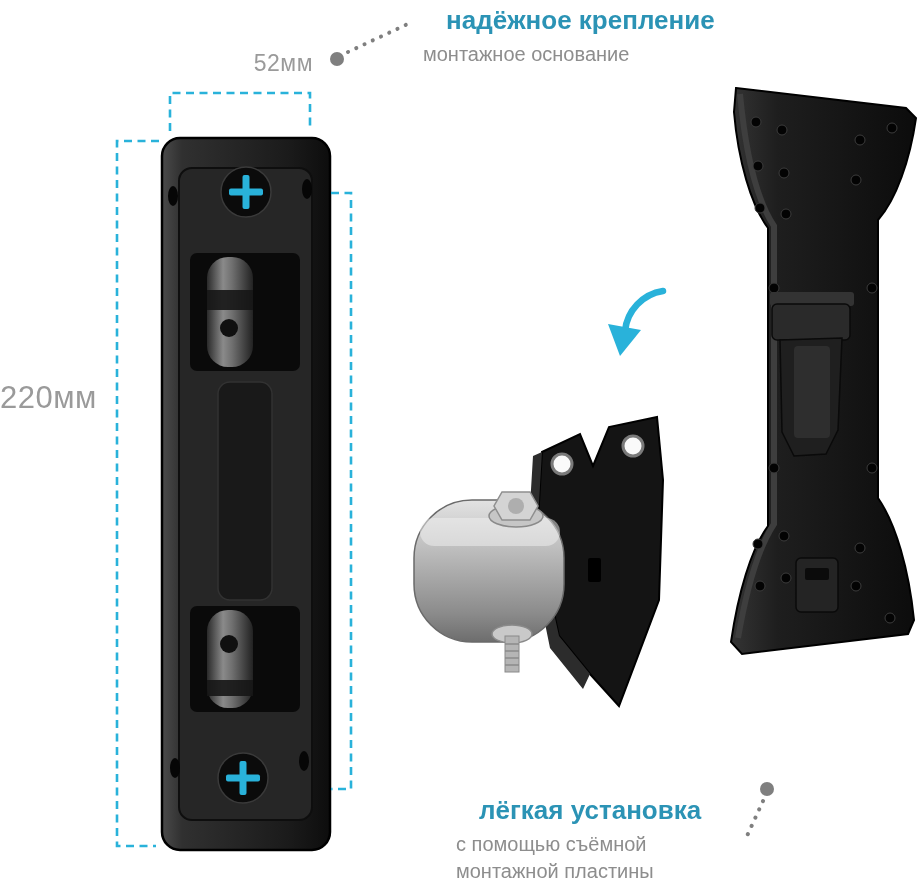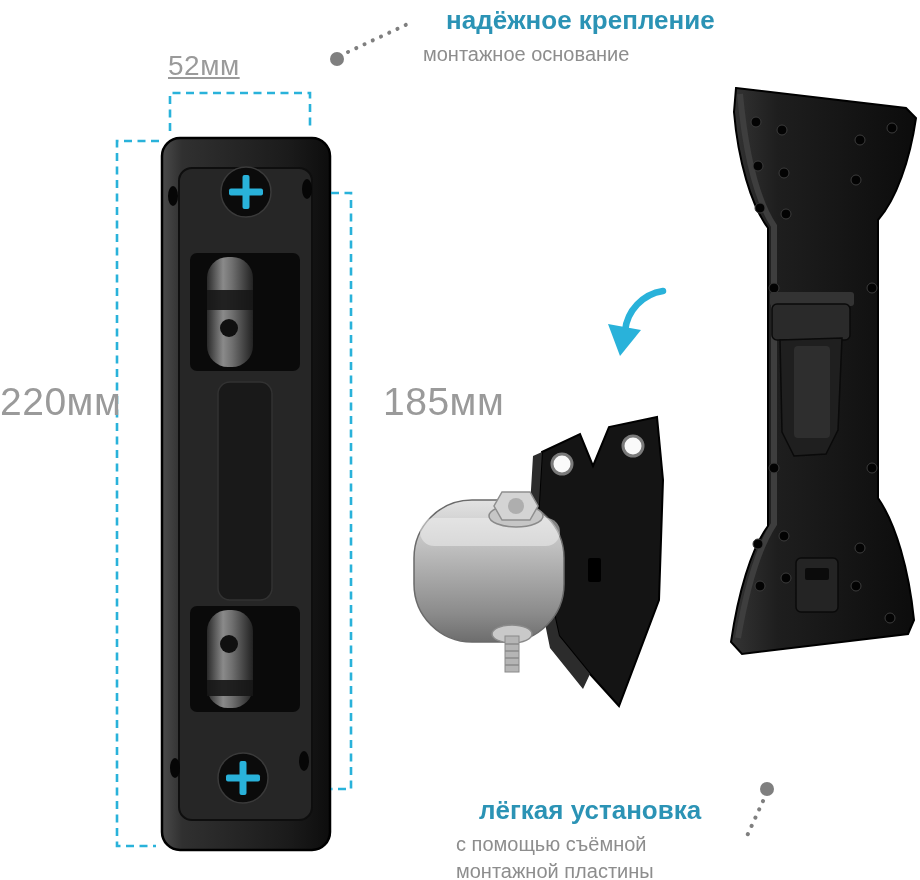--- a/index.html
+++ b/index.html
@@ -9,22 +9,22 @@
 
   
   .dash   { fill:none; stroke:var(--accent,#29b2da); stroke-width:2.6; stroke-dasharray:8 5.5; }
   .dotline{ fill:none; stroke:#7f7f7f; stroke-width:4; stroke-linecap:round; stroke-dasharray:0.1 9; }
   .bigdot { fill:#7f7f7f; }
   .arrow-stroke { fill:none; stroke:var(--accent,#29b2da); stroke-width:6.5; stroke-linecap:round; }
   .arrow-head   { fill:var(--accent,#29b2da); }
   .plus   { fill:var(--accent,#29b2da); }
 
   
-  .dim-label { position:absolute; color:var(--dimension-text,#9a9a9a); letter-spacing:.5px; font-size:39px; }
-  .dim-label.top   { left:168px; top:50px; width:145px; text-align:left; font-size:28px;text-decoration:underline; }
+  .dim-label { position:absolute; color:var(--dimension-text,#9a9a9a); letter-spacing:.5px; font-size:31px; }
+  .dim-label.top   { left:168px; top:50px; width:145px; text-align:right; font-size:23px; }
   .dim-label.left  { left:0px;   top:380px; width:104px; }
   .dim-label.right { left:383px; top:380px; }
 
   
   .callout { position:absolute; }
   .callout-title { font-size:26px; font-weight:bold; color:var(--heading,#2b93b5); margin-bottom:5px;margin-left:23px; }
   .callout-line  { font-size:20px; color:var(--muted-text,#8d8d8d); line-height:27px; }
   .callout-top    { left:423px; top:5px; }
   .callout-bottom { left:456px; top:795px; }
 </style>
@@ -176,21 +176,20 @@
       <circle class="bigdot" cx="767" cy="789" r="7"></circle>
     </g>
     <g>
       <path class="arrow-stroke" d="M663,291 A45,45 0 0 0 625,331"></path>
       <path class="arrow-head" d="M608,324 L641,330 L620,356 Z"></path>
     </g>
   </svg>
 
   <div class="dim-label top">52мм</div>
   <div class="dim-label left">220мм</div>
-  <div class="dim-label right">185мм</div>
 
   <div class="callout callout-top">
     <div class="callout-title">надёжное крепление</div>
     <div class="callout-line">монтажное основание</div>
   </div>
 
   <div class="callout callout-bottom">
     <div class="callout-title">лёгкая установка</div>
     <div class="callout-line">с помощью съёмной</div>
     <div class="callout-line">монтажной пластины</div>

